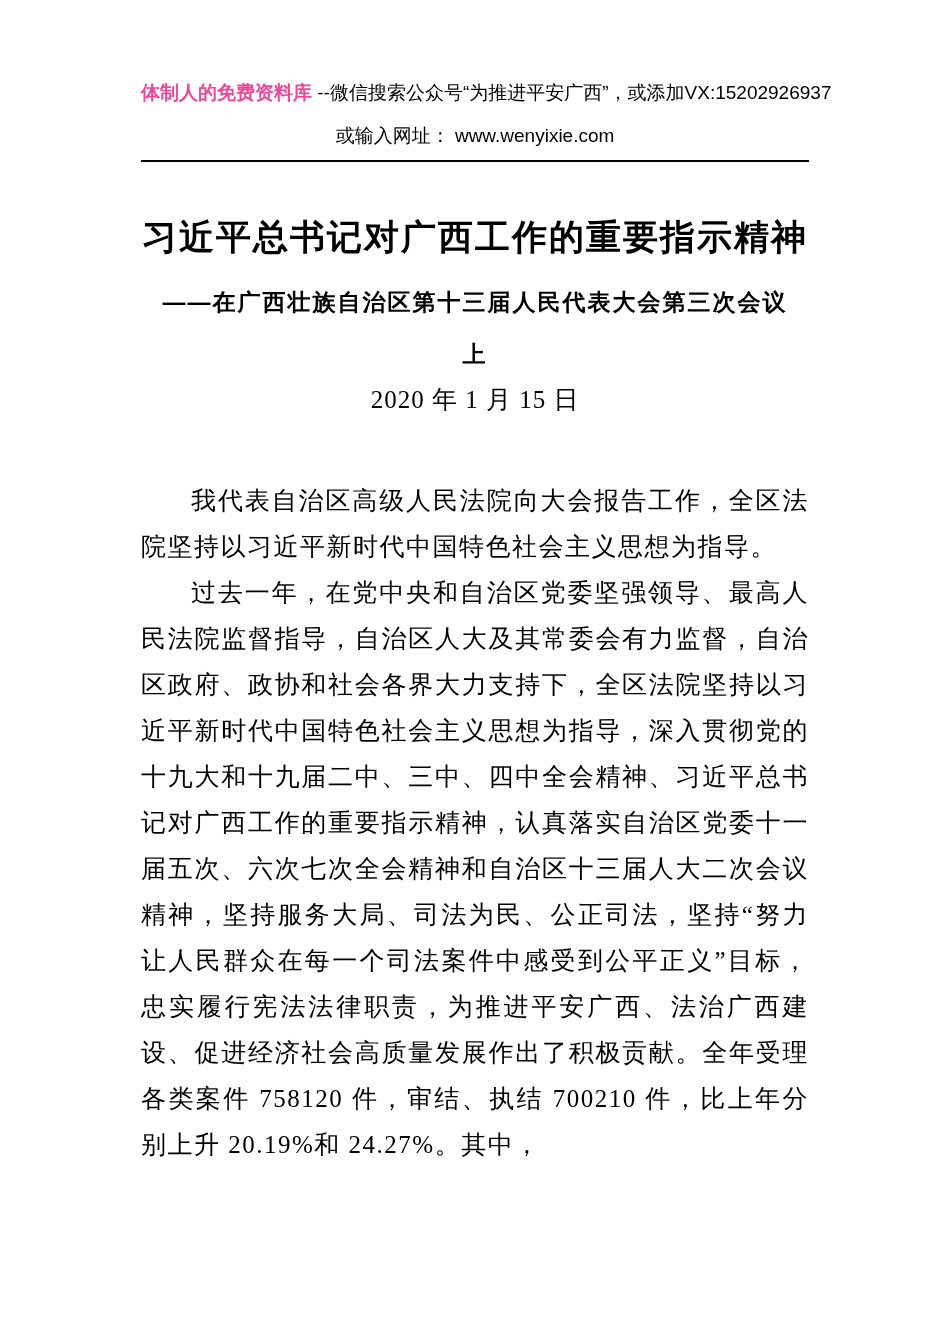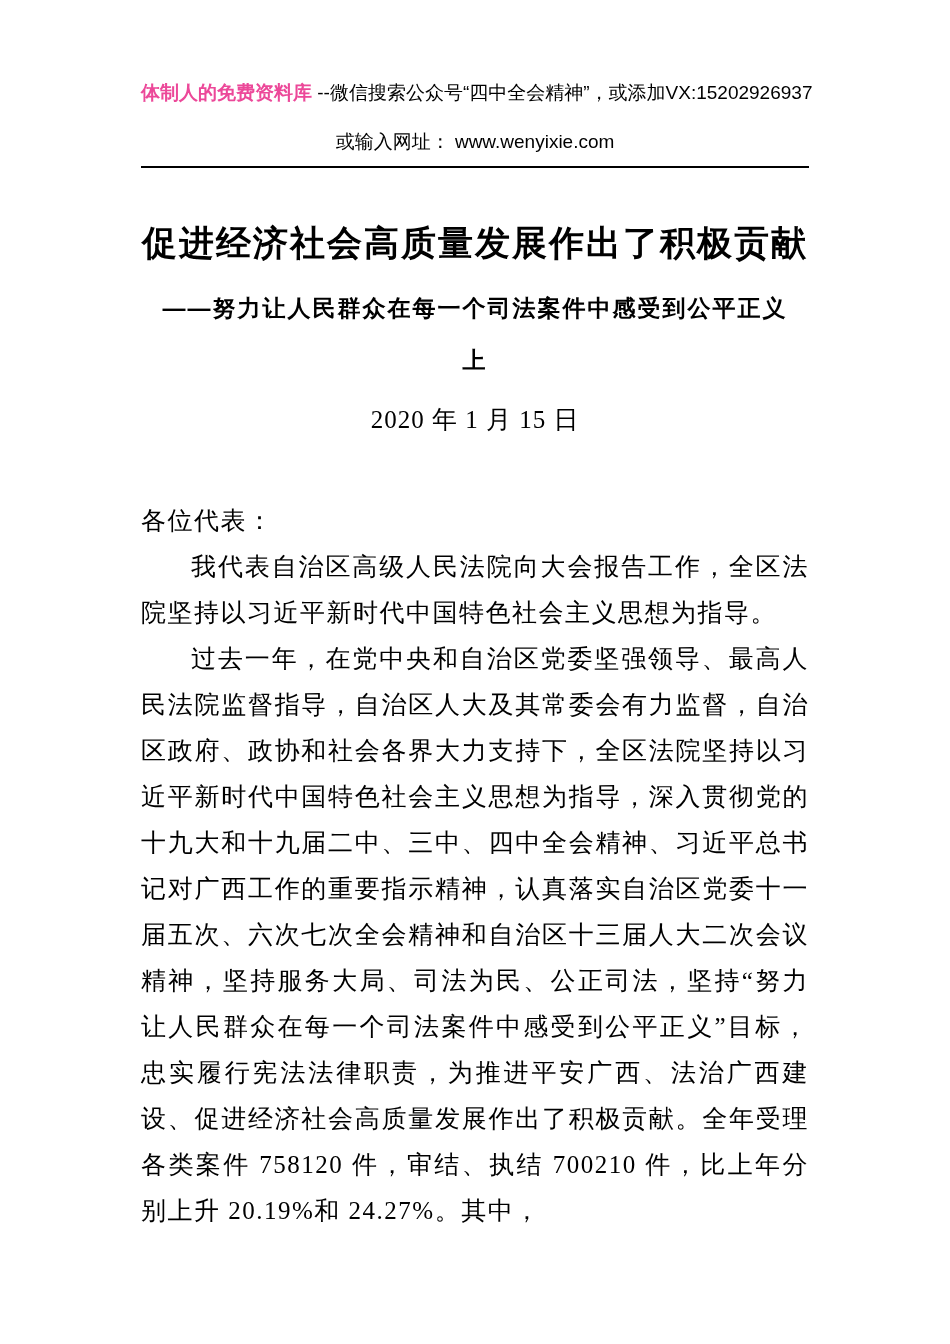--- a/index.html
+++ b/index.html
@@ -34,21 +34,21 @@
   }
   .promo-line1 { white-space: nowrap; }
   .promo-red {
     color: #ec4899;
     font-weight: bold;
   }
   .promo-black {
     color: #000000;
   }
   .promo-line2 {
-    margin-top: 23px;
+    margin-top: 17px;
     color: #000000;
   }
   .divider {
     border: none;
     border-top: 2.5px solid #000000;
     margin-top: 11px;
     width: 100%;
   }
 
   
@@ -64,21 +64,21 @@
   .doc-subtitle {
     margin-top: 16px;
     text-align: center;
     font-family: "Liberation Sans", "DejaVu Sans", sans-serif;
     font-size: 23px;
     font-weight: bold;
     letter-spacing: 2px;
     line-height: 52px;
   }
   .doc-date {
-    margin-top: 14px;
+    margin-top: 0;
     text-align: center;
     font-size: 25px;
     letter-spacing: 1px;
     line-height: 40px;
   }
 
   
   .doc-body {
     margin-top: 58px;
     font-size: 25px;
@@ -103,35 +103,34 @@
   }
 </style>
 </head>
 <body>
 
 <div class="page">
   <div class="content">
 
     <div class="promo">
       <div class="promo-line1">
-        <span class="promo-red">体制人的免费资料库</span><span class="promo-black"> --微信搜索公众号“四中全会精神”，或添加VX:15202926937</span>
+        <span class="promo-red">体制人的免费资料库</span><span class="promo-black"> --微信搜索公众号“为推进平安广西”，或添加VX:15202926937</span>
       </div>
       <div class="promo-line2">或输入网址： www.wenyixie.com</div>
       <hr class="divider">
     </div>
 
-    <h1 class="doc-title">促进经济社会高质量发展作出了积极贡献</h1>
+    <h1 class="doc-title">习近平总书记对广西工作的重要指示精神</h1>
 
     <div class="doc-subtitle">
-      <div>——努力让人民群众在每一个司法案件中感受到公平正义</div>
+      <div>——在广西壮族自治区第十三届人民代表大会第三次会议</div>
       <div>上</div>
     </div>
 
     <div class="doc-date">2020 年 1 月 15 日</div>
 
     <div class="doc-body">
-      <p class="salutation">各位代表：</p>
       <p class="para">我代表自治区高级人民法院向大会报告工作，全区法院坚持以习近平新时代中国特色社会主义思想为指导。</p>
       <p class="para">过去一年，在党中央和自治区党委坚强领导、最高人民法院监督指导，自治区人大及其常委会有力监督，自治区政府、政协和社会各界大力支持下，全区法院坚持以习近平新时代中国特色社会主义思想为指导，深入贯彻党的十九大和十九届二中、三中、四中全会精神、习近平总书记对广西工作的重要指示精神，认真落实自治区党委十一届五次、六次七次全会精神和自治区十三届人大二次会议精神，坚持服务大局、司法为民、公正司法，坚持“努力让人民群众在每一个司法案件中感受到公平正义”目标，忠实履行宪法法律职责，为推进平安广西、法治广西建设、促进经济社会高质量发展作出了积极贡献。全年受理各类案件 758120 件，审结、执结 700210 件，比上年分别上升 20.19%和 24.27%。其中，</p>
     </div>
 
   </div>
 </div>
 
 </body></html>

